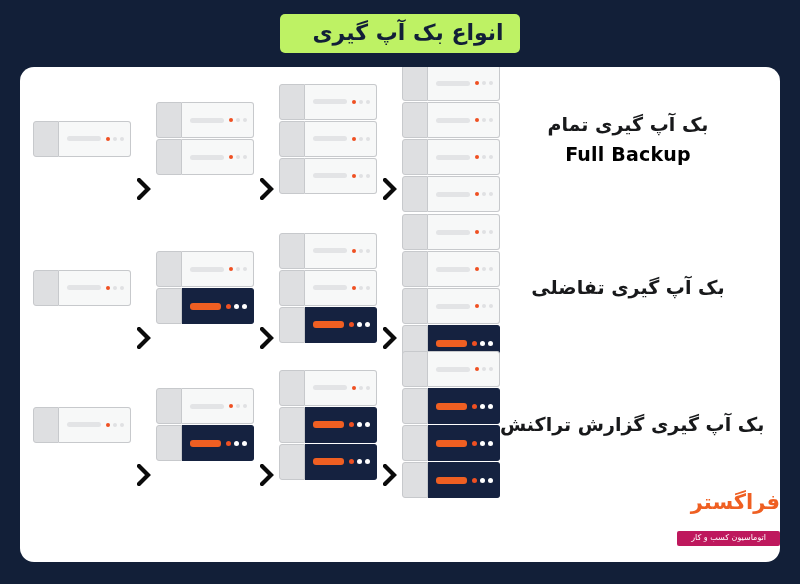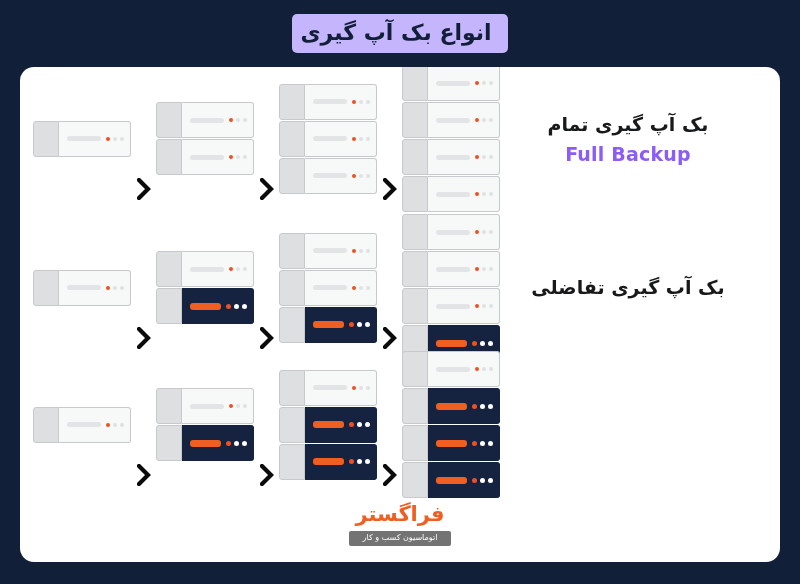--- a/index.html
+++ b/index.html
@@ -21,23 +21,23 @@
     position: absolute;
     top: 0;
     left: 0;
     width: 800px;
     height: 67px;
     display: flex;
     align-items: center;
     justify-content: center;
   }
   .title-box {
-    background: #c4b5fd;
+    background: #bef264;
     border-radius: 5px;
-    padding: 5px 16px 7px 8px;
+    padding: 5px 16px 7px 32px;
     display: inline-block;
   }
   .title-text {
     font-size: 22px;
     font-weight: bold;
     color: #121f38;
     direction: rtl;
     line-height: 1.25;
     white-space: nowrap;
   }
@@ -186,46 +186,46 @@
     font-size: 19px;
     font-weight: bold;
     color: #18191b;
     direction: rtl;
     white-space: nowrap;
     line-height: 1.3;
   }
   .label-en {
     font-size: 19px;
     font-weight: bold;
-    color: #8b5cf6;
+    color: #000000;
     white-space: nowrap;
     letter-spacing: 0.2px;
   }
 
   
   .logo {
     position: absolute;
     left: 0;
     bottom: 16px;
     width: 760px;
     display: flex;
     flex-direction: column;
-    align-items: center;
-    gap: 6px;
+    align-items: flex-end;
+    gap: 18px;
   }
   .logo-mark {
     font-size: 21px;
     font-weight: bold;
     color: #ef5f22;
     direction: rtl;
     letter-spacing: 0px;
     line-height: 1;
   }
   .logo-tag {
-    background: #737373;
+    background: #be185d;
     color: #ffffff;
     font-size: 8px;
     direction: rtl;
     padding: 2px 14px 3px 14px;
     border-radius: 2px;
     letter-spacing: 0.5px;
     line-height: 1.2;
   }
 </style>
 </head>
@@ -654,20 +654,21 @@
                 <div class="dots">
                   <div class="dot dot-1"></div>
                   <div class="dot dot-2"></div>
                   <div class="dot dot-3"></div>
                 </div>
               </div>
             </div>
           </div>
         </div>
       <div class="labels">
+        <div class="label-fa">بک آپ گیری گزارش تراکنش</div>
       </div>
     </div>
 
   </div>
 
   <div class="logo">
     <div class="logo-mark">فراگستر</div>
     <div class="logo-tag">اتوماسیون کسب و کار</div>
   </div>
 

